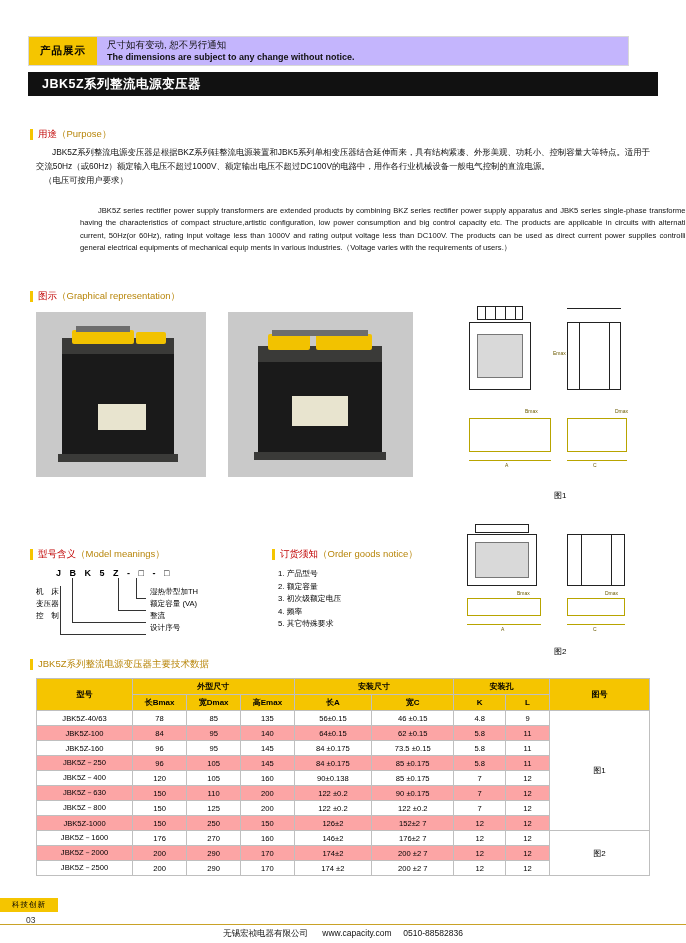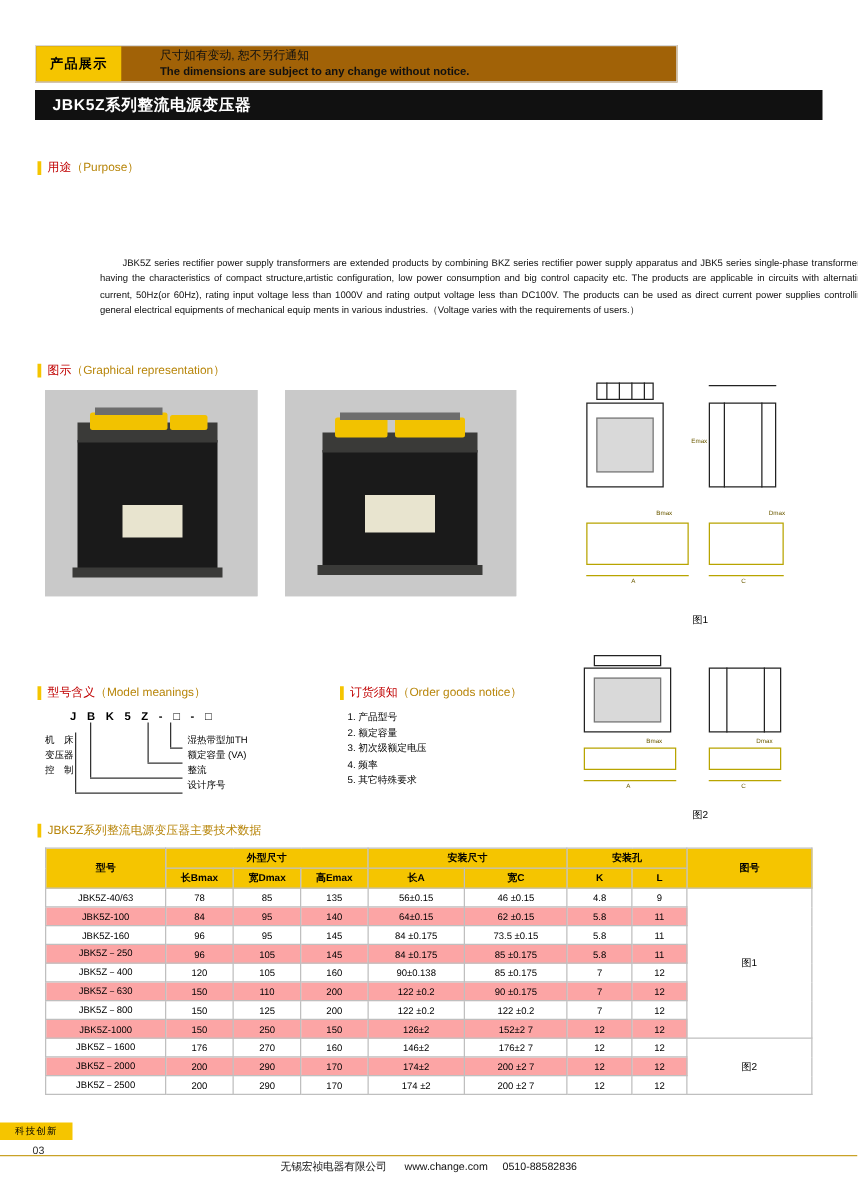--- a/index.html
+++ b/index.html
@@ -10,24 +10,24 @@
     font-family:"Liberation Sans", sans-serif;
     font-size:8px;
     color:#000;
     position:relative;
     overflow:hidden;
   }
   .page { position:relative; width:686px; height:943px; background:#fff; }
 
   
   .top-bar {
-    position:absolute; left:28px; top:36px; width:514px; height:30px;
+    position:absolute; left:28px; top:36px; width:601px; height:30px;
     border:1px solid #d8d8d8;
-    background:#a16207;
-    display:flex; align-items:stretch;gap:21px;
+    background:#c4b5fd;
+    display:flex; align-items:stretch;
   }
   .top-bar-tag {
     width:68px; background:#f5c500; color:#000;
     display:flex; align-items:center; justify-content:center;
     font-size:10.5px; font-weight:bold; letter-spacing:1px;
   }
   .top-bar-text {
     flex:1; padding-left:10px; display:flex; flex-direction:column; justify-content:center;
   }
   .top-bar-text .l1 { font-size:9.5px; color:#111; line-height:12px; }
@@ -141,20 +141,24 @@
     <div class="t">JBK5Z系列整流电源变压器</div>
   </div>
 
   <div class="sec-head use-head">
     <div class="bar"></div>
     <div class="txt">
       <span class="cn">用途</span><span>（Purpose）</span>
     </div>
   </div>
 
+  <div class="para para-cn">
+    <p style="text-indent:16px">JBK5Z系列整流电源变压器是根据BKZ系列硅整流电源装置和JBK5系列单相变压器结合延伸而来，具有结构紧凑、外形美观、功耗小、控制容量大等特点。适用于交流50Hz（或60Hz）额定输入电压不超过1000V、额定输出电压不超过DC100V的电路中，用作各行业机械设备一般电气控制的直流电源。</p>
+    <p style="text-indent:8px">（电压可按用户要求）</p>
+  </div>
 
   <div class="para para-en" style="text-indent:18px">JBK5Z series rectifier power supply transformers are extended products by combining BKZ series rectifier power supply apparatus and JBK5 series single-phase transformers, having the characteristics of compact structure,artistic configuration, low power consumption and big control capacity etc. The products are applicable in circuits with alternating current, 50Hz(or 60Hz), rating input voltage less than 1000V and rating output voltage less than DC100V. The products can be used as direct current power supplies controlling general electrical equipments of mechanical equip ments in various industries.（Voltage varies with the requirements of users.）</div>
 
   <div class="sec-head graph-head">
     <div class="bar"></div>
     <div class="txt">
       <span class="cn">图示</span><span>（Graphical representation）</span>
     </div>
   </div>
 
@@ -410,18 +414,18 @@
       </tr>
     </tbody>
   </table>
 
   <div class="footer-tab">科技创新</div>
   <div class="page-num">03</div>
   <div class="footer-line"></div>
   <div class="footer-text">
     <span>无锡宏祯电器有限公司</span>
     &nbsp;&nbsp;&nbsp;&nbsp;
-    <span>www.change.com</span>
+    <span>www.capacity.com</span>
     &nbsp;&nbsp;&nbsp;
     <span>0510-88582836</span>
   </div>
 
 </div>
 
 </body></html>

